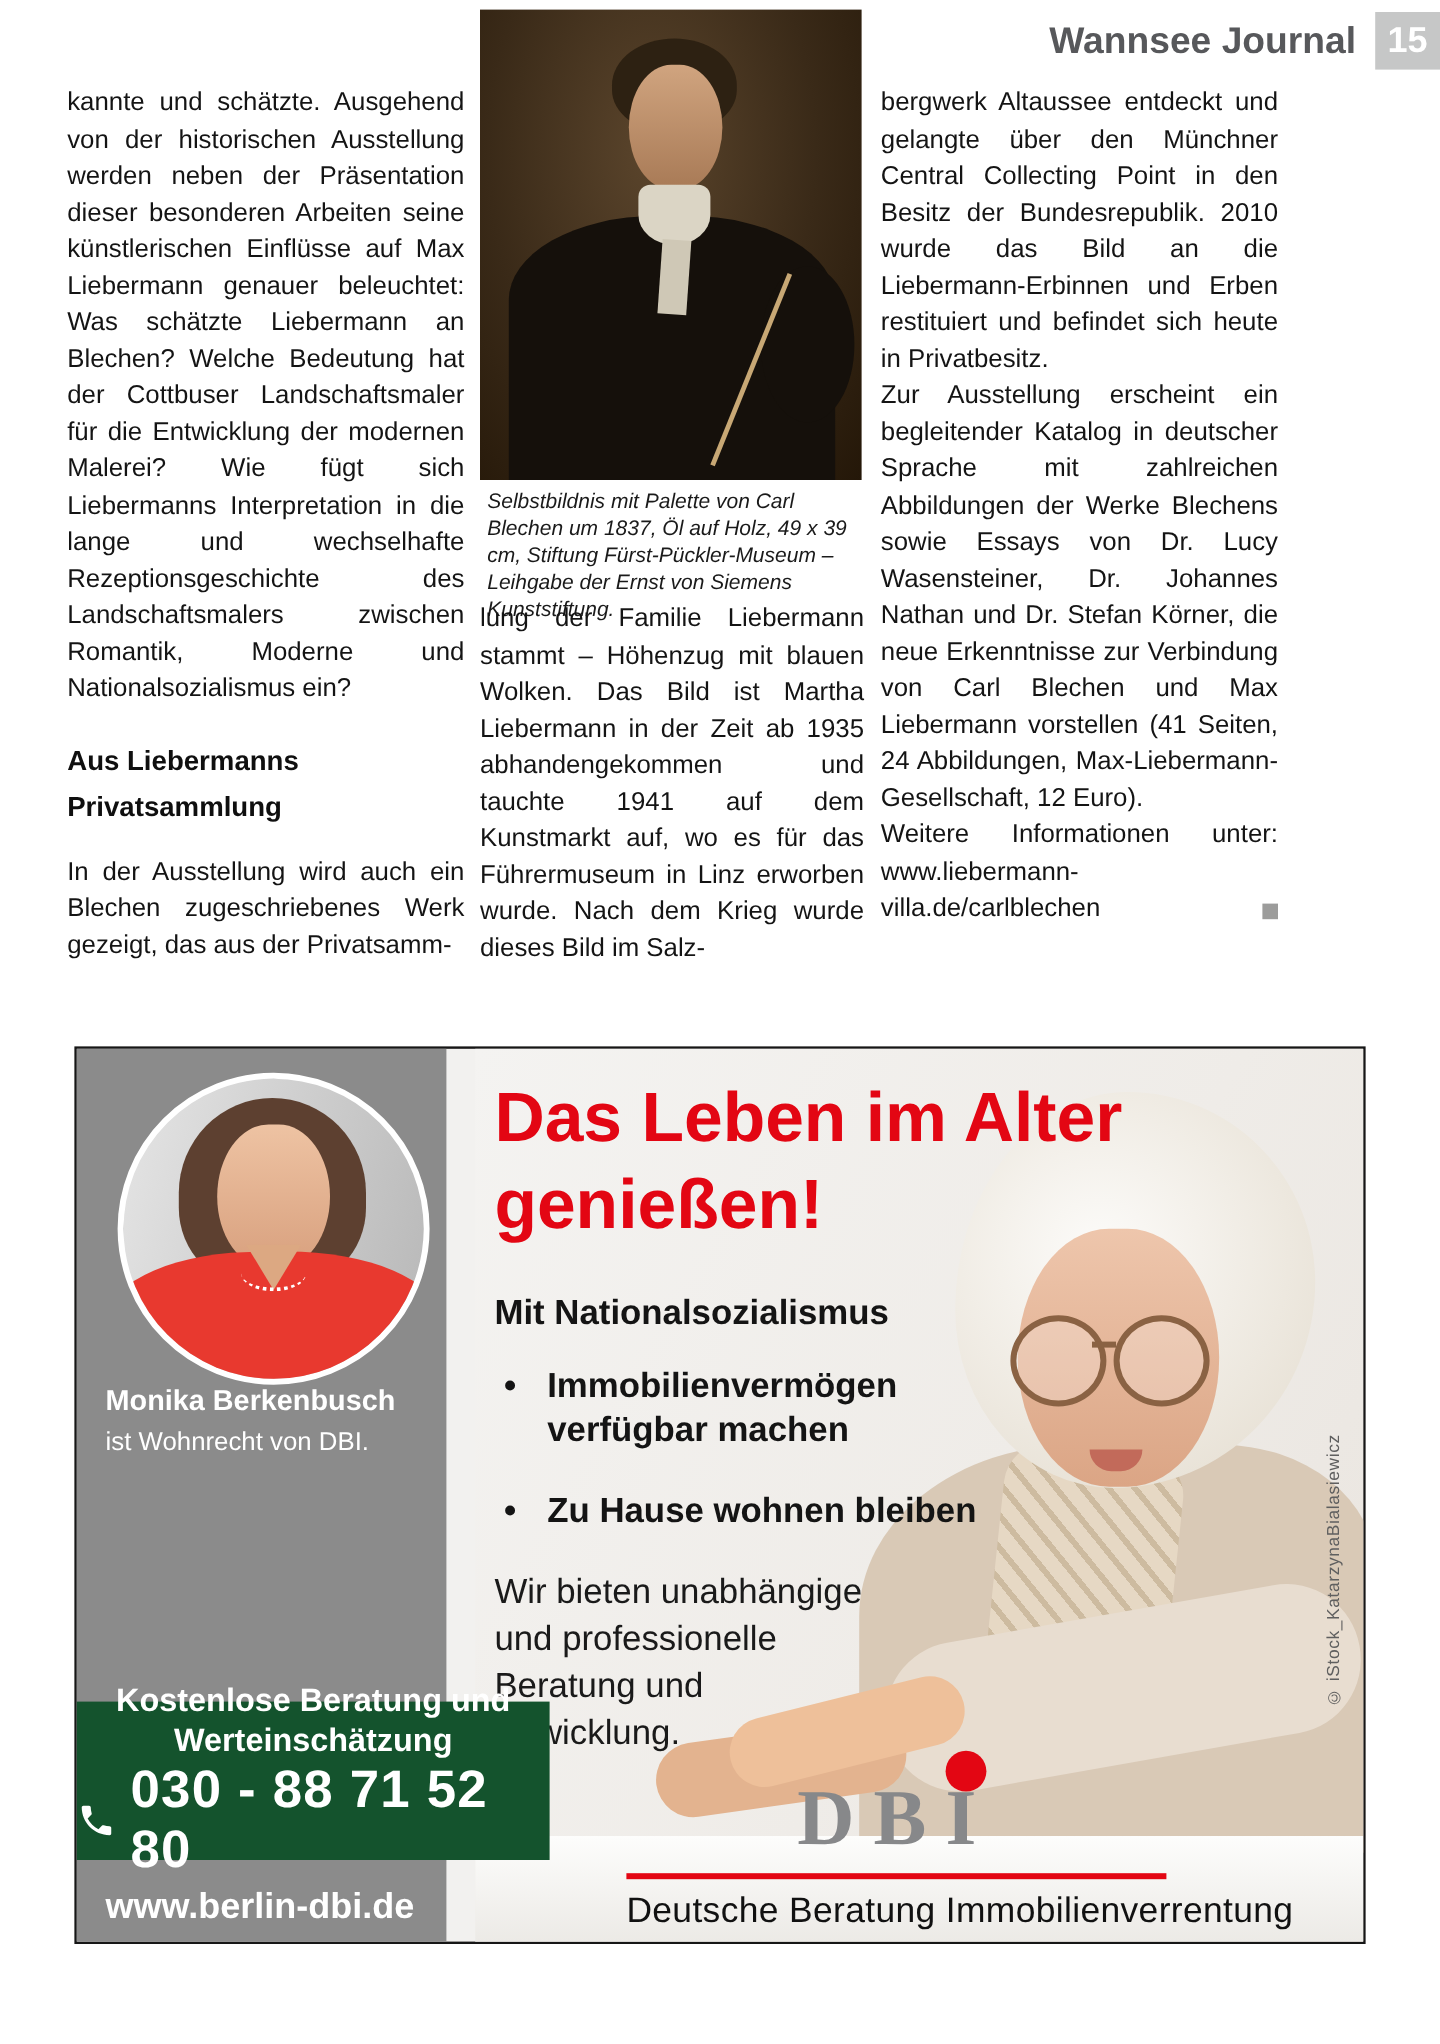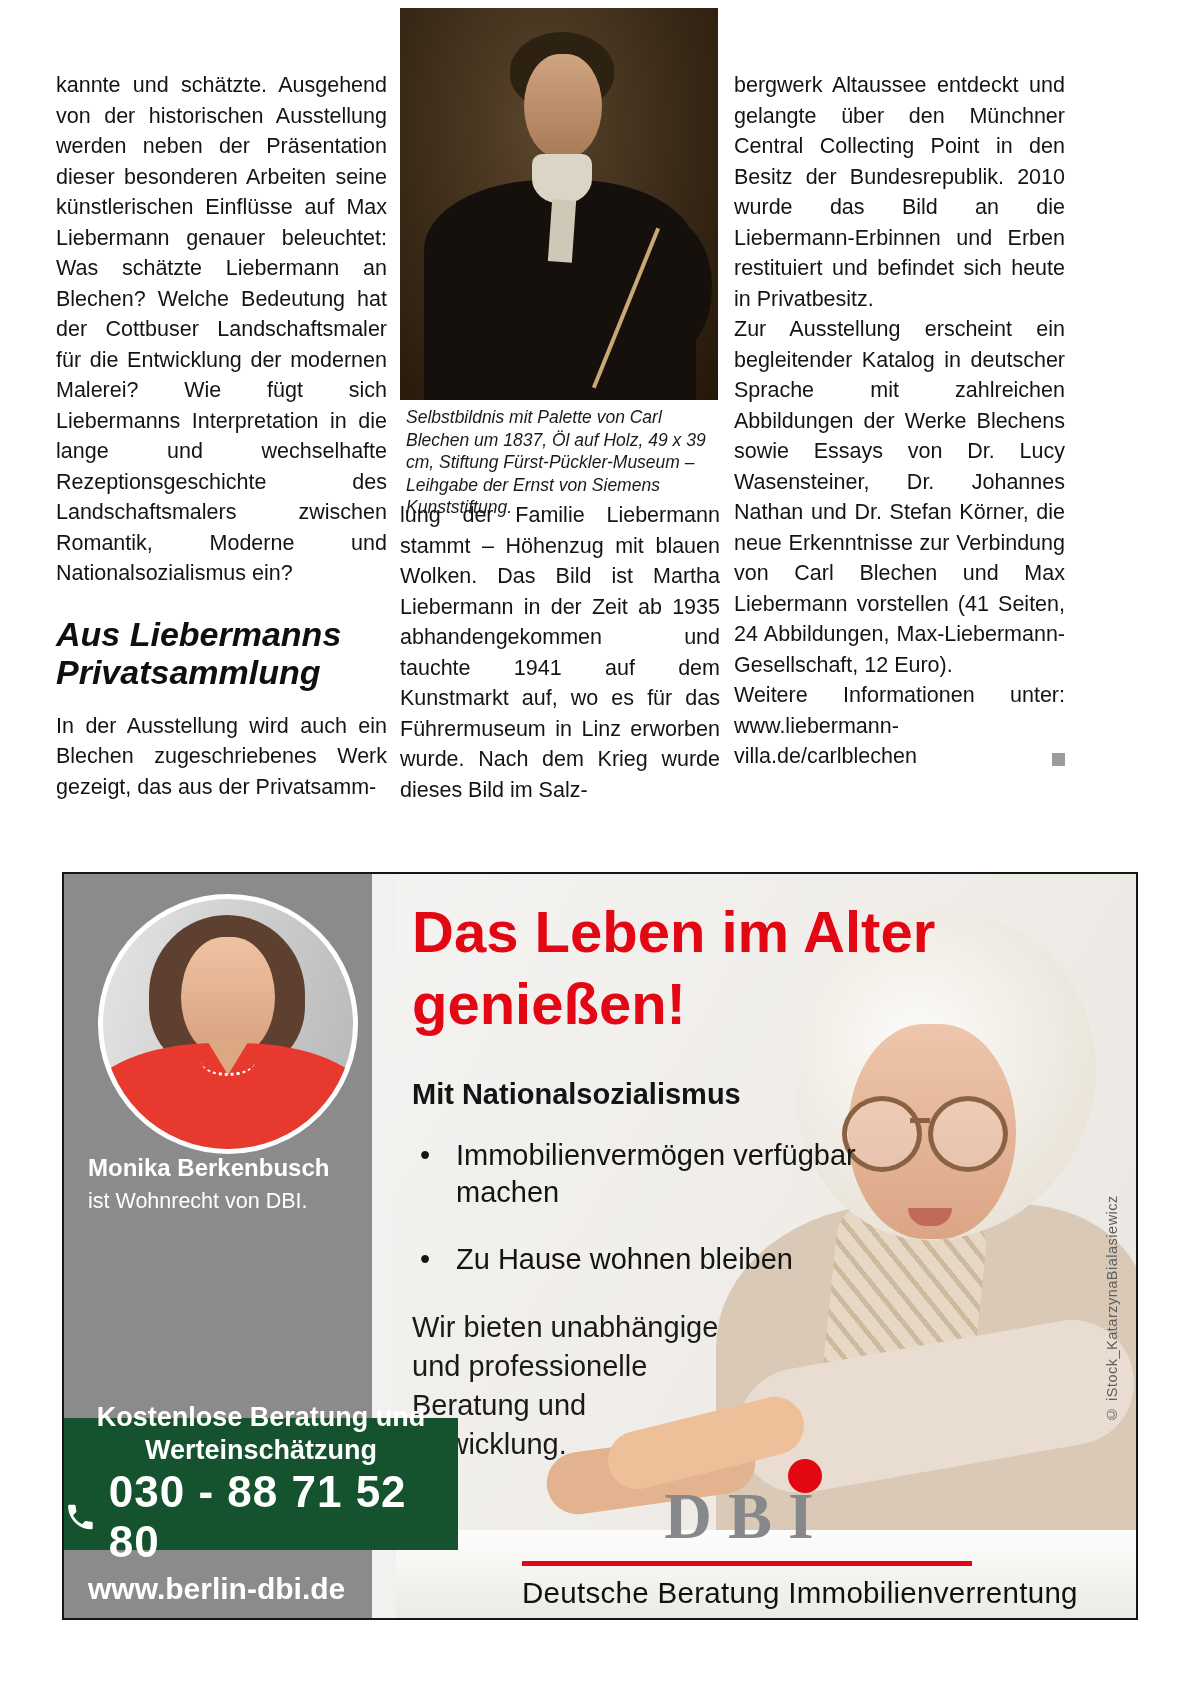--- a/index.html
+++ b/index.html
@@ -18,21 +18,21 @@
 
   
   .col { position:absolute; }
   .col1 { left:56px;  top:70px; width:331px; }
   .col2 { left:400px; top:500px; width:320px; }
   .col3 { left:734px; top:70px; width:331px; }
   .body-text {
     margin:0; font-size:21.5px; line-height:30.5px; text-align:justify; color:#141414;
   }
   .section-heading {
-    margin:26px 0 20px 0; font-size:34px; line-height:38px; font-weight:700; color:#0f0f0f;font-style:italic;
+    margin:26px 0 20px 0; font-size:23px; line-height:38px; font-weight:700; color:#0f0f0f;
   }
   .url-inline { overflow-wrap:anywhere; }
   .end-marker {
     position:absolute; right:0; bottom:6px; width:13px; height:13px; background:#9c9c9b; display:block;
   }
 
   
   .painting {
     position:absolute; left:400px; top:8px; width:318px; height:392px; overflow:hidden;
     background:radial-gradient(ellipse at 45% 30%, #5b452c 0%, #3a2a18 55%, #241708 100%);
@@ -127,21 +127,21 @@
   .phone-icon { width:34px; height:34px; fill:#ffffff; }
   .phone-number { font-size:44px; font-weight:700; letter-spacing:1px; }
 
   
   .ad-content { position:absolute; left:348px; top:22px; width:640px; z-index:2; }
   .ad-headline { margin:0; font-size:58px; line-height:72px; font-weight:700; color:#e30613; width:610px; }
   .ad-subheadline { margin-top:38px; font-size:29px; font-weight:700; color:#141414; }
   .ad-bullets { list-style:none; margin:26px 0 0 0; padding:0; }
   .ad-bullets li {
     position:relative; width:410px; padding-left:44px; margin-bottom:30px;
-    font-size:29px; line-height:37px; font-weight:400; color:#141414;margin-top:24px;
+    font-size:29px; line-height:37px; font-weight:700; color:#141414;margin-top:24px;
   }
   .ad-bullets li::before { content:"•"; position:absolute; left:8px; top:0; }
   .ad-body { margin:24px 0 0 0; width:335px; font-size:29px; line-height:39px; color:#1a1a1a; }
 
   
   .dbi-logo { position:absolute; left:458px; bottom:8px; width:450px; text-align:center; z-index:2; }
   .dbi-wrap { position:relative; display:inline-block; }
   .dbi-text {
     font-family:"Liberation Serif", serif; font-weight:700; font-size:66px; line-height:66px;
     letter-spacing:16px; color:#87888a;
@@ -149,20 +149,24 @@
   .dbi-dot { position:absolute; right:8px; top:-24px; width:34px; height:34px;
     border-radius:50%; background:#e30613; }
   .dbi-rule { height:5px; background:#e30613; margin:12px 0 10px 0; }
   .dbi-tagline { font-size:29.5px; color:#111111; letter-spacing:.3px; white-space:nowrap; }
 </style>
 </head>
 <body>
 
 <div class="page">
 
+  <header class="page-header">
+    <span class="journal-name">Wannsee Journal</span>
+    <span class="page-badge">15</span>
+  </header>
 
   <section class="col col1">
     <p class="body-text">kannte und schätzte. Ausgehend von der historischen Ausstellung werden neben der Präsentation dieser besonderen Arbeiten seine künstlerischen Einflüsse auf Max Liebermann genauer beleuchtet: Was schätzte Liebermann an Blechen? Welche Bedeutung hat der Cottbuser Landschaftsmaler für die Entwicklung der modernen Malerei? Wie fügt sich Liebermanns Interpretation in die lange und wechselhafte Rezeptionsgeschichte des Landschaftsmalers zwischen Romantik, Moderne und Nationalsozialismus ein?</p>
     <h2 class="section-heading">Aus Liebermanns Privatsammlung</h2>
     <p class="body-text">In der Ausstellung wird auch ein Blechen zugeschriebenes Werk gezeigt, das aus der Privatsamm-</p>
   </section>
 
   <div class="painting">
     <div class="pt-hair"></div>
     <div class="pt-face"></div>

